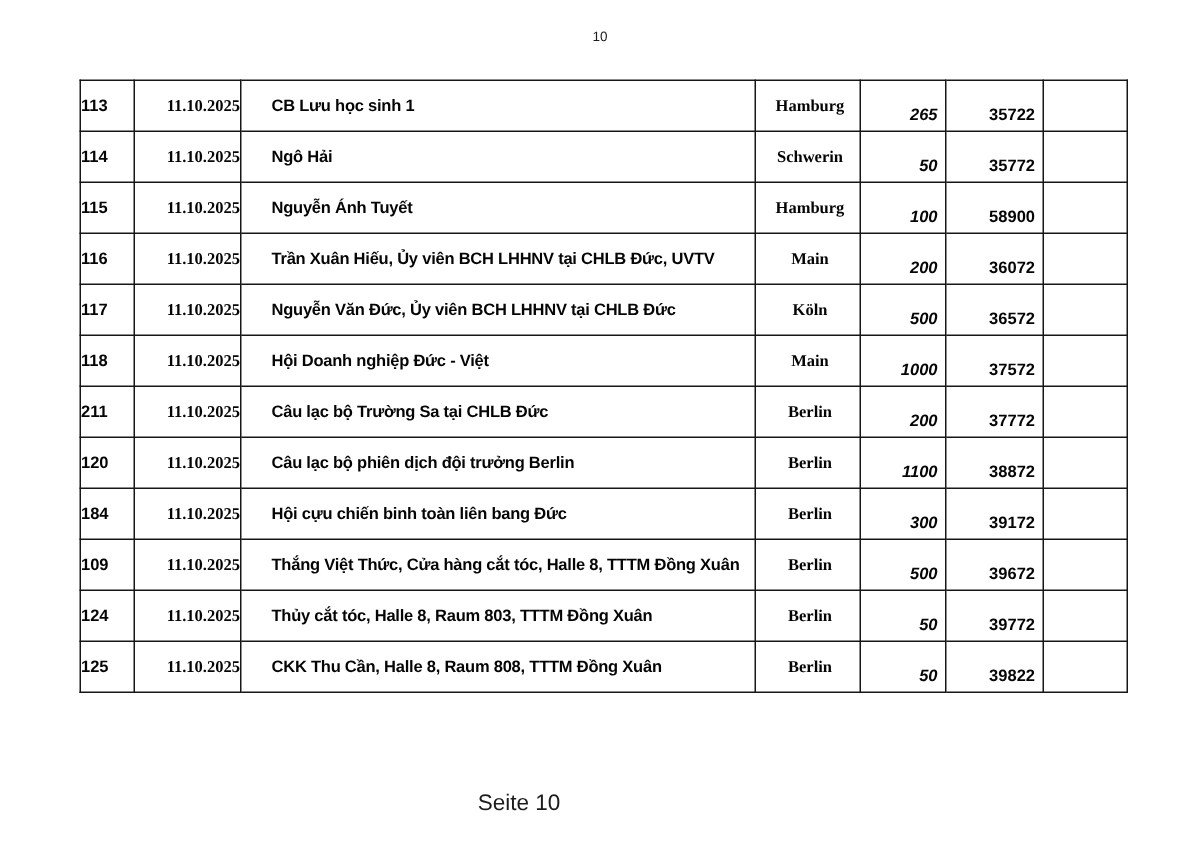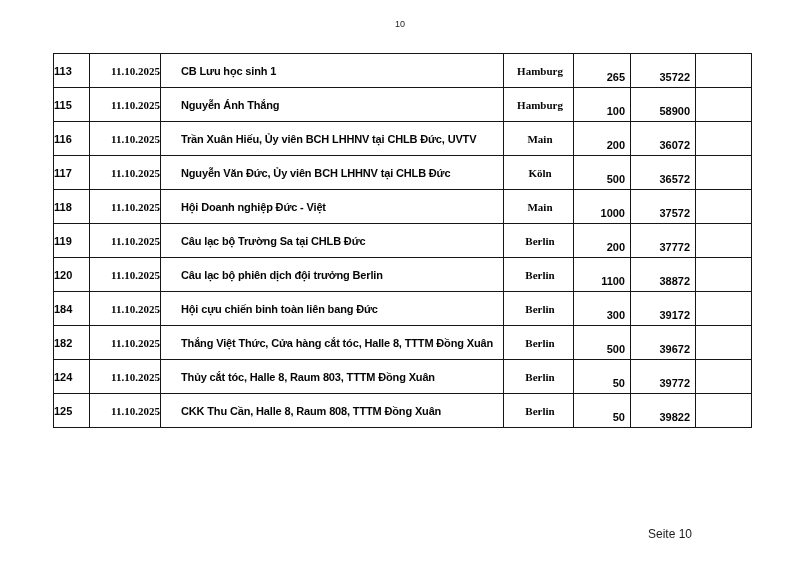--- a/index.html
+++ b/index.html
@@ -21,22 +21,22 @@
     width: 800px;
     text-align: center;
     font-size: 9px;
     font-weight: normal;
     color: #1c1c1c;
   }
   .page-footer {
     position: absolute;
     top: 527px; left: 0;
     width: 692px;
-    text-align: right;
-    font-size: 12px;
+    text-align: center;
+    font-size: 15px;
     font-weight: normal;
     color: #1c1c1c;
   }
   table.donation-table {
     position: absolute;
     left: 53px; top: 53px;
     width: 698px;
     border-collapse: collapse;
     table-layout: fixed;
   }
@@ -46,21 +46,21 @@
     font-weight: bold;
     color: #050505;
     height: 34px;
     white-space: nowrap;
     overflow: hidden;
   }
   td.cell-no     { text-align: left; vertical-align: middle; }
   td.cell-date   { text-align: right;   vertical-align: middle; padding-left: 3px; font-family: Liberation Serif, serif; }
   td.cell-name   { text-align: left;   vertical-align: middle; padding-left: 20px; letter-spacing: -0.15px; }
   td.cell-city   { text-align: center;   vertical-align: middle; padding-left: 3px; font-family: Liberation Serif, serif; }
-  td.cell-amount { text-align: right;  vertical-align: bottom; padding: 0 5px 4px 0; }
+  td.cell-amount { text-align: right;  vertical-align: bottom; padding: 0 5px 4px 0; font-style: italic; }
   td.cell-total  { text-align: right;  vertical-align: bottom; padding: 0 5px 4px 0; margin-left: 16px; }
   td.cell-empty  { }
 </style>
 </head>
 <body>
 
 <div class="page">
 
   <div class="page-number-top">10</div>
 
@@ -78,23 +78,32 @@
         <tr>
           <td class="cell-no">113</td>
           <td class="cell-date">11.10.2025</td>
           <td class="cell-name">CB Lưu học sinh 1</td>
           <td class="cell-city">Hamburg</td>
           <td class="cell-amount">265</td>
           <td class="cell-total">35722</td>
           <td class="cell-empty"></td>
         </tr>
         <tr>
+          <td class="cell-no">114</td>
+          <td class="cell-date">11.10.2025</td>
+          <td class="cell-name">Ngô Hải</td>
+          <td class="cell-city">Schwerin</td>
+          <td class="cell-amount">50</td>
+          <td class="cell-total">35772</td>
+          <td class="cell-empty"></td>
+        </tr>
+        <tr>
           <td class="cell-no">115</td>
           <td class="cell-date">11.10.2025</td>
-          <td class="cell-name">Nguyễn Ánh Thắng</td>
+          <td class="cell-name">Nguyễn Ánh Tuyết</td>
           <td class="cell-city">Hamburg</td>
           <td class="cell-amount">100</td>
           <td class="cell-total">58900</td>
           <td class="cell-empty"></td>
         </tr>
         <tr>
           <td class="cell-no">116</td>
           <td class="cell-date">11.10.2025</td>
           <td class="cell-name">Trần Xuân Hiếu, Ủy viên BCH LHHNV tại CHLB Đức, UVTV</td>
           <td class="cell-city">Main</td>
@@ -114,21 +123,21 @@
         <tr>
           <td class="cell-no">118</td>
           <td class="cell-date">11.10.2025</td>
           <td class="cell-name">Hội Doanh nghiệp Đức - Việt</td>
           <td class="cell-city">Main</td>
           <td class="cell-amount">1000</td>
           <td class="cell-total">37572</td>
           <td class="cell-empty"></td>
         </tr>
         <tr>
-          <td class="cell-no">119</td>
+          <td class="cell-no">211</td>
           <td class="cell-date">11.10.2025</td>
           <td class="cell-name">Câu lạc bộ Trường Sa tại CHLB Đức</td>
           <td class="cell-city">Berlin</td>
           <td class="cell-amount">200</td>
           <td class="cell-total">37772</td>
           <td class="cell-empty"></td>
         </tr>
         <tr>
           <td class="cell-no">120</td>
           <td class="cell-date">11.10.2025</td>
@@ -141,21 +150,21 @@
         <tr>
           <td class="cell-no">184</td>
           <td class="cell-date">11.10.2025</td>
           <td class="cell-name">Hội cựu chiến binh toàn liên bang Đức</td>
           <td class="cell-city">Berlin</td>
           <td class="cell-amount">300</td>
           <td class="cell-total">39172</td>
           <td class="cell-empty"></td>
         </tr>
         <tr>
-          <td class="cell-no">182</td>
+          <td class="cell-no">109</td>
           <td class="cell-date">11.10.2025</td>
           <td class="cell-name">Thắng Việt Thức, Cửa hàng cắt tóc, Halle 8, TTTM Đồng Xuân</td>
           <td class="cell-city">Berlin</td>
           <td class="cell-amount">500</td>
           <td class="cell-total">39672</td>
           <td class="cell-empty"></td>
         </tr>
         <tr>
           <td class="cell-no">124</td>
           <td class="cell-date">11.10.2025</td>

